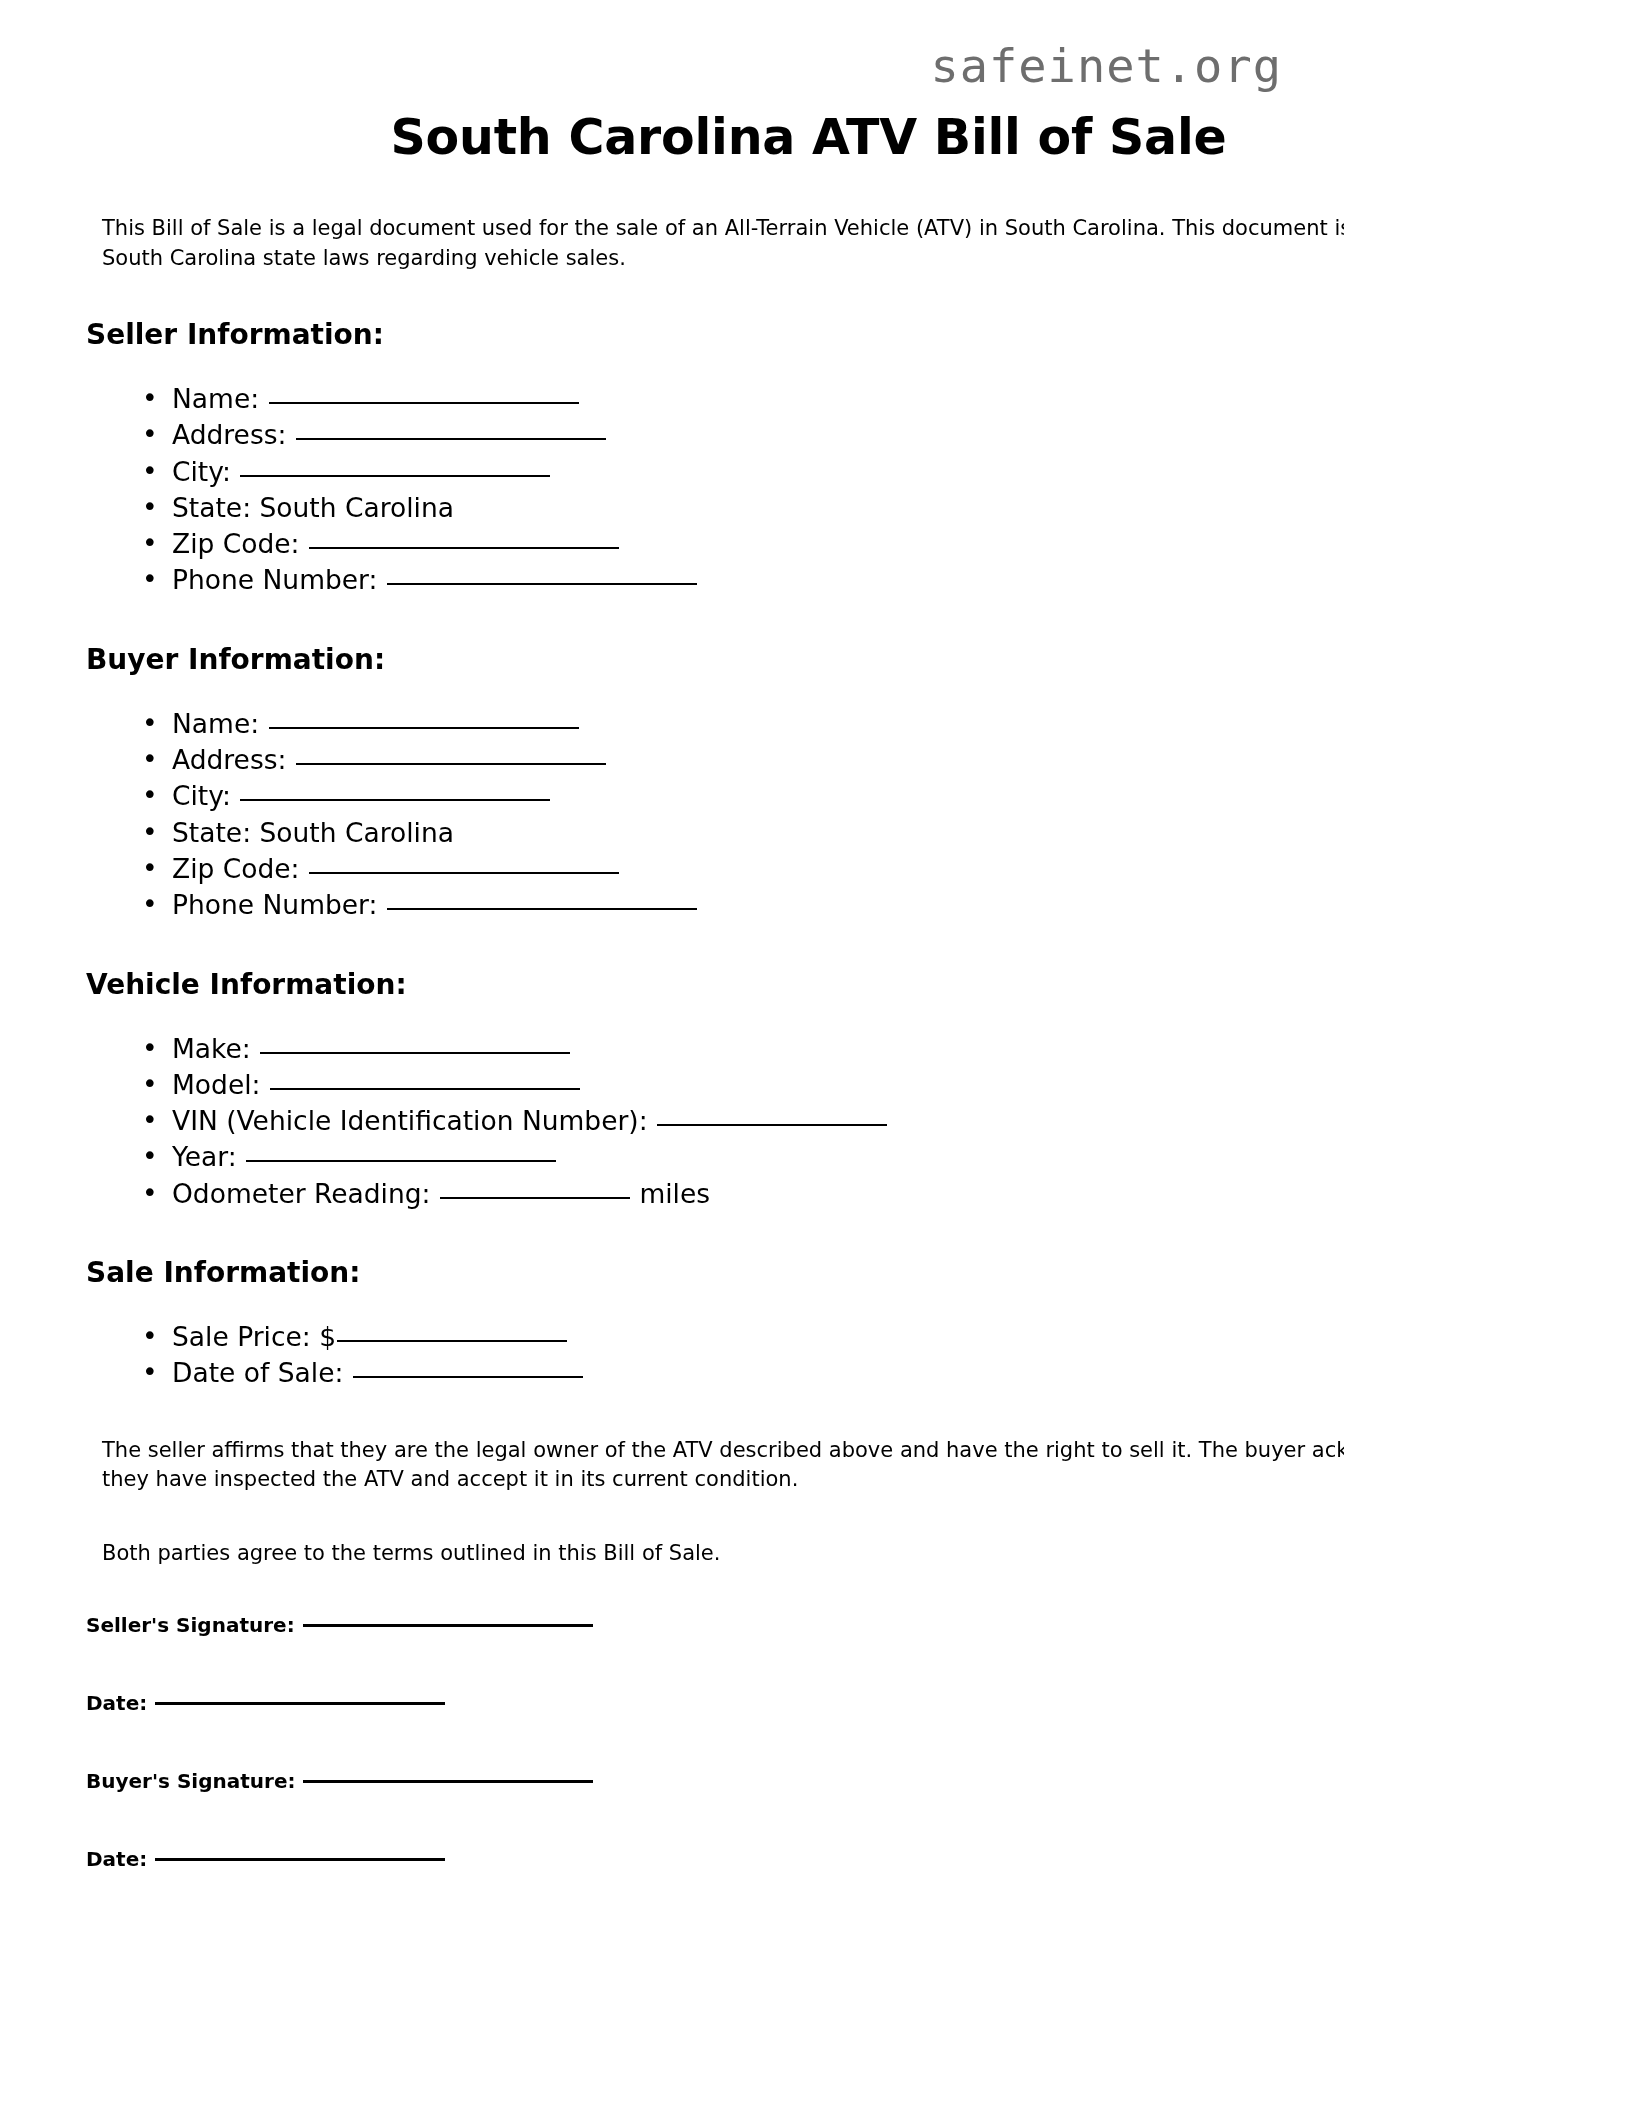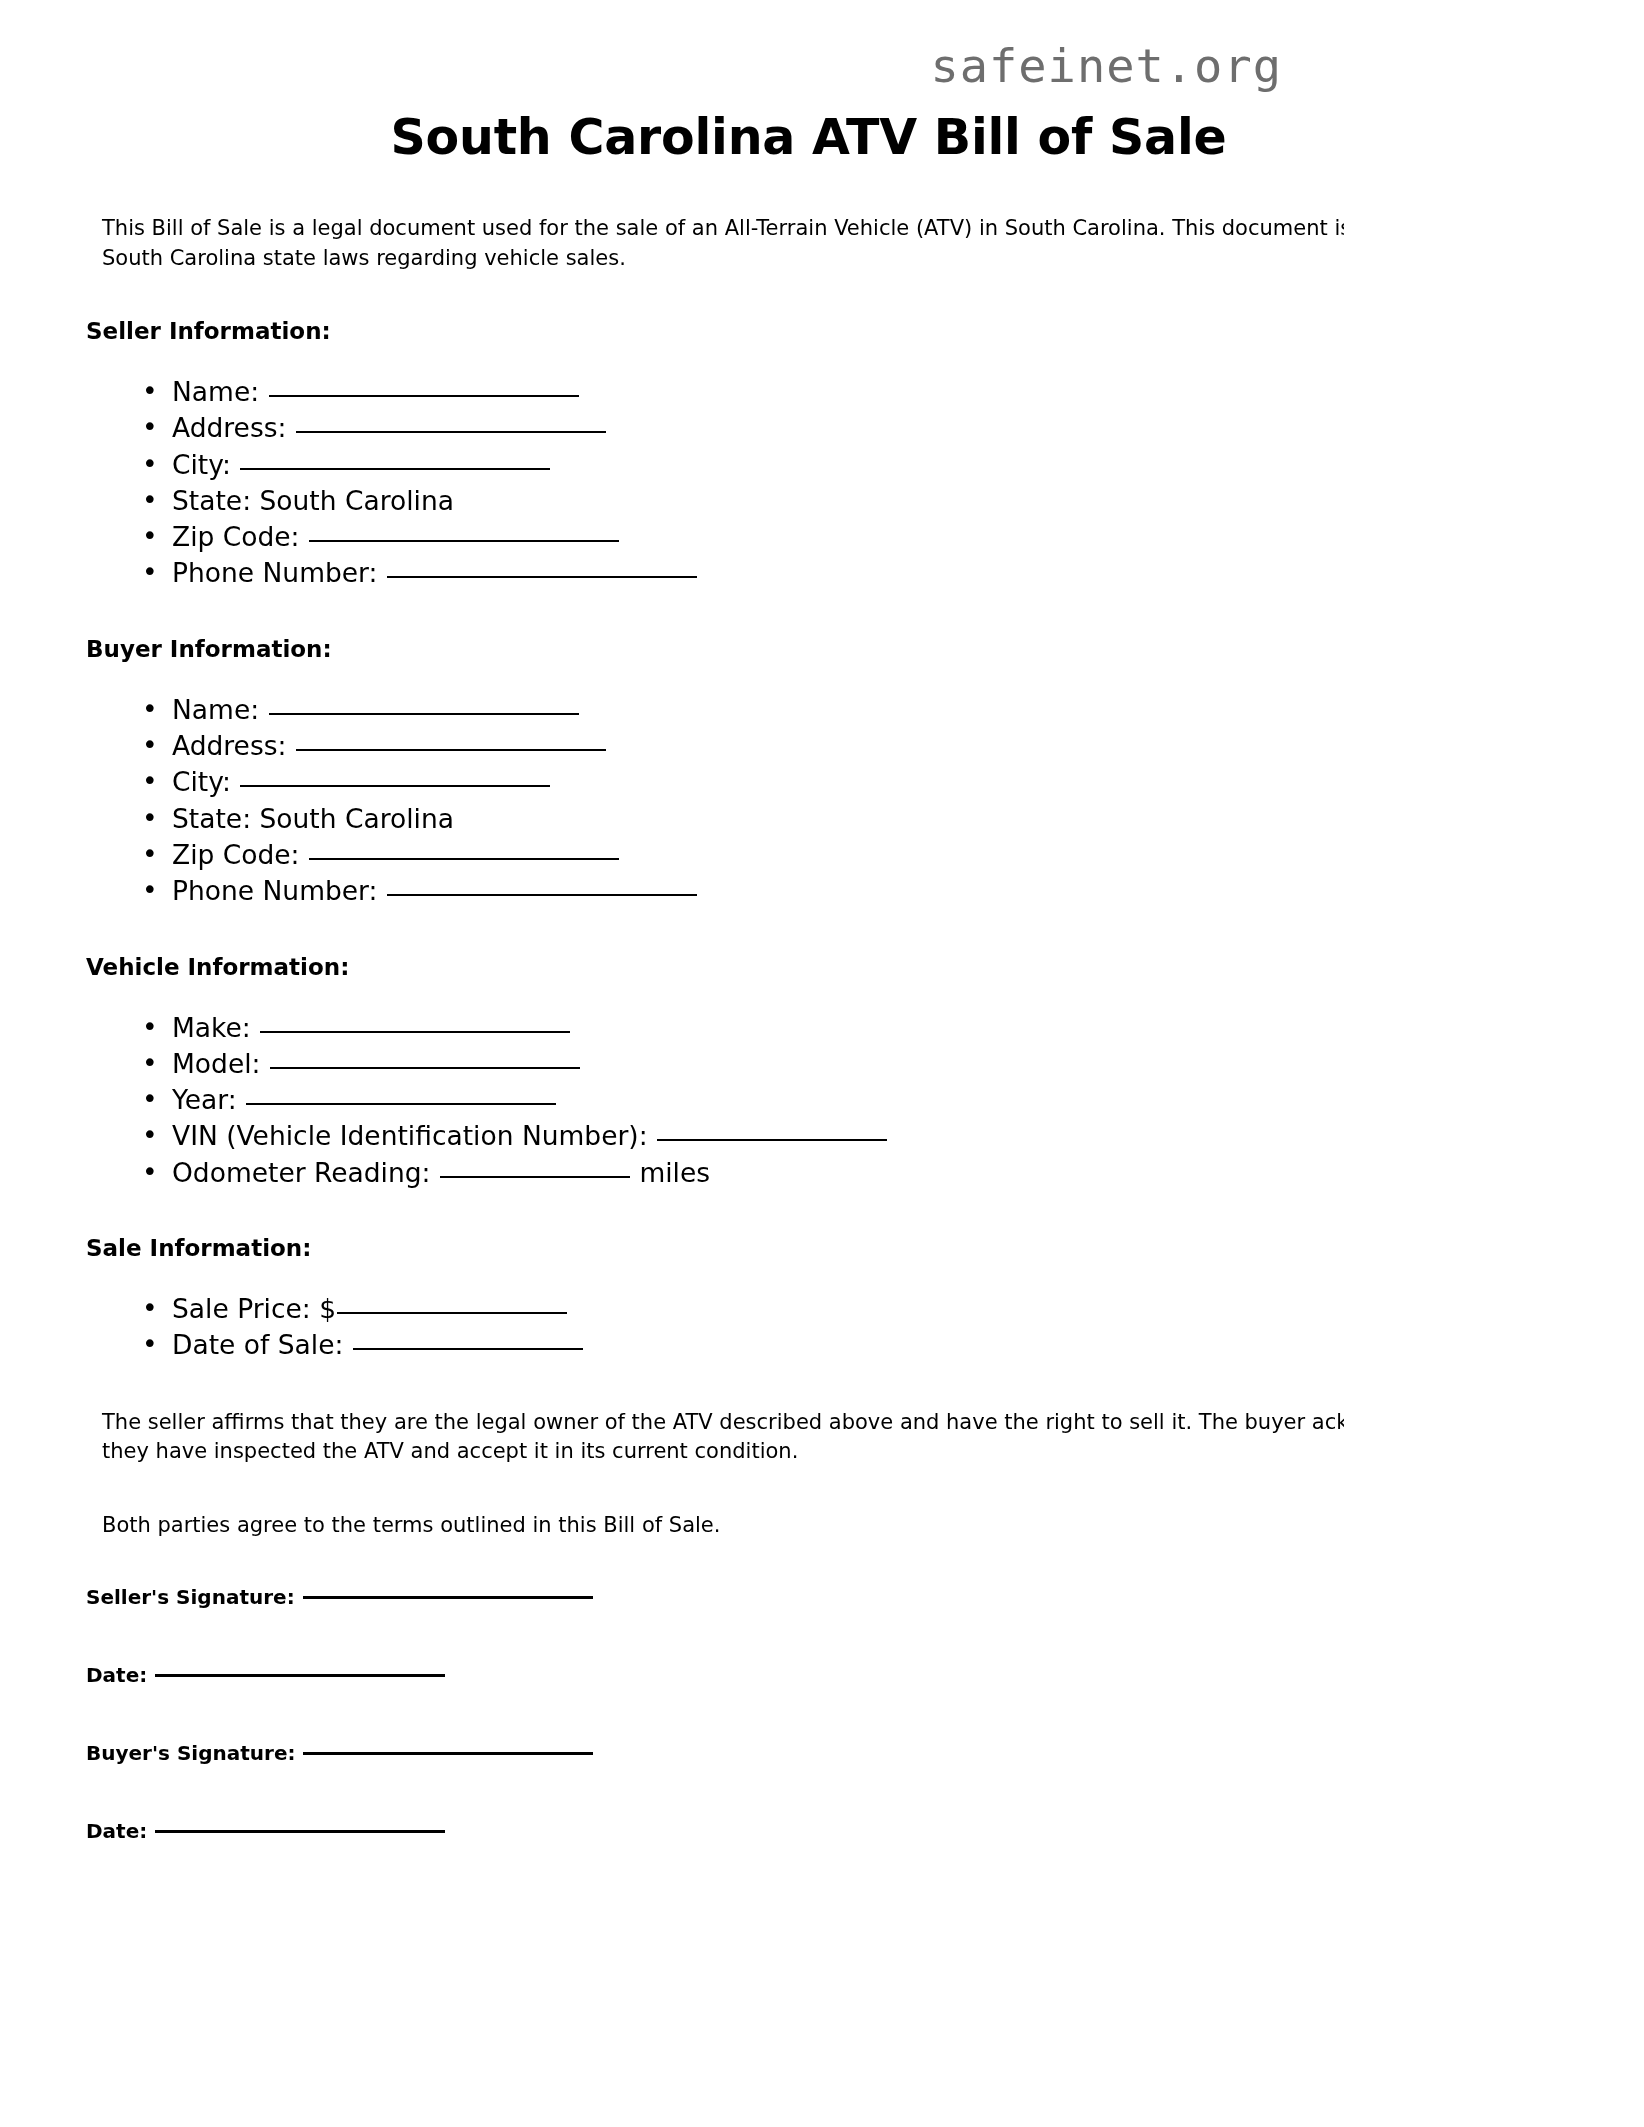--- a/index.html
+++ b/index.html
@@ -45,21 +45,21 @@
     letter-spacing: -0.2px;
     text-align: center;
   }
   p.para {
     font-size: 21px;
     line-height: 1.42;
     margin: 0 0 44px 16px;
     max-width: 1432px;
   }
   h2.section-title {
-    font-size: 23px;
+    font-size: 28px;
     font-weight: bold;
     margin: 0 0 30px 0;
   }
   ul.field-list {
     list-style: none;
     margin: 16px 0 44px 0;
     padding: 0 0 0 52px;
   }
   ul.field-list li {
     font-size: 26.5px;
@@ -129,22 +129,22 @@
         <li><span>City: </span><span class="blank" style="width: 310px;"></span></li>
         <li><span>State: </span><span>South Carolina</span></li>
         <li><span>Zip Code: </span><span class="blank" style="width: 310px;"></span></li>
         <li><span>Phone Number: </span><span class="blank" style="width: 310px;"></span></li>
       </ul>
 
     <h2 class="section-title">Vehicle Information:</h2>
     <ul class="field-list" id="list-vehicle">
         <li><span>Make: </span><span class="blank" style="width: 310px;"></span></li>
         <li><span>Model: </span><span class="blank" style="width: 310px;"></span></li>
+        <li><span>VIN (Vehicle Identification Number): </span><span class="blank" style="width: 230px;"></span></li>
         <li><span>Year: </span><span class="blank" style="width: 310px;"></span></li>
-        <li><span>VIN (Vehicle Identification Number): </span><span class="blank" style="width: 230px;"></span></li>
         <li><span>Odometer Reading: </span><span class="blank" style="width: 190px;"></span><span> miles</span></li>
       </ul>
 
     <h2 class="section-title">Sale Information:</h2>
     <ul class="field-list" id="list-sale">
         <li><span>Sale Price: $</span><span class="blank" style="width: 230px;"></span></li>
         <li><span>Date of Sale: </span><span class="blank" style="width: 230px;"></span></li>
       </ul>
 
     <p class="para para-closing">The seller affirms that they are the legal owner of the ATV described above and have the right to sell it. The buyer acknowledges that they have inspected the ATV and accept it in its current condition.</p>

